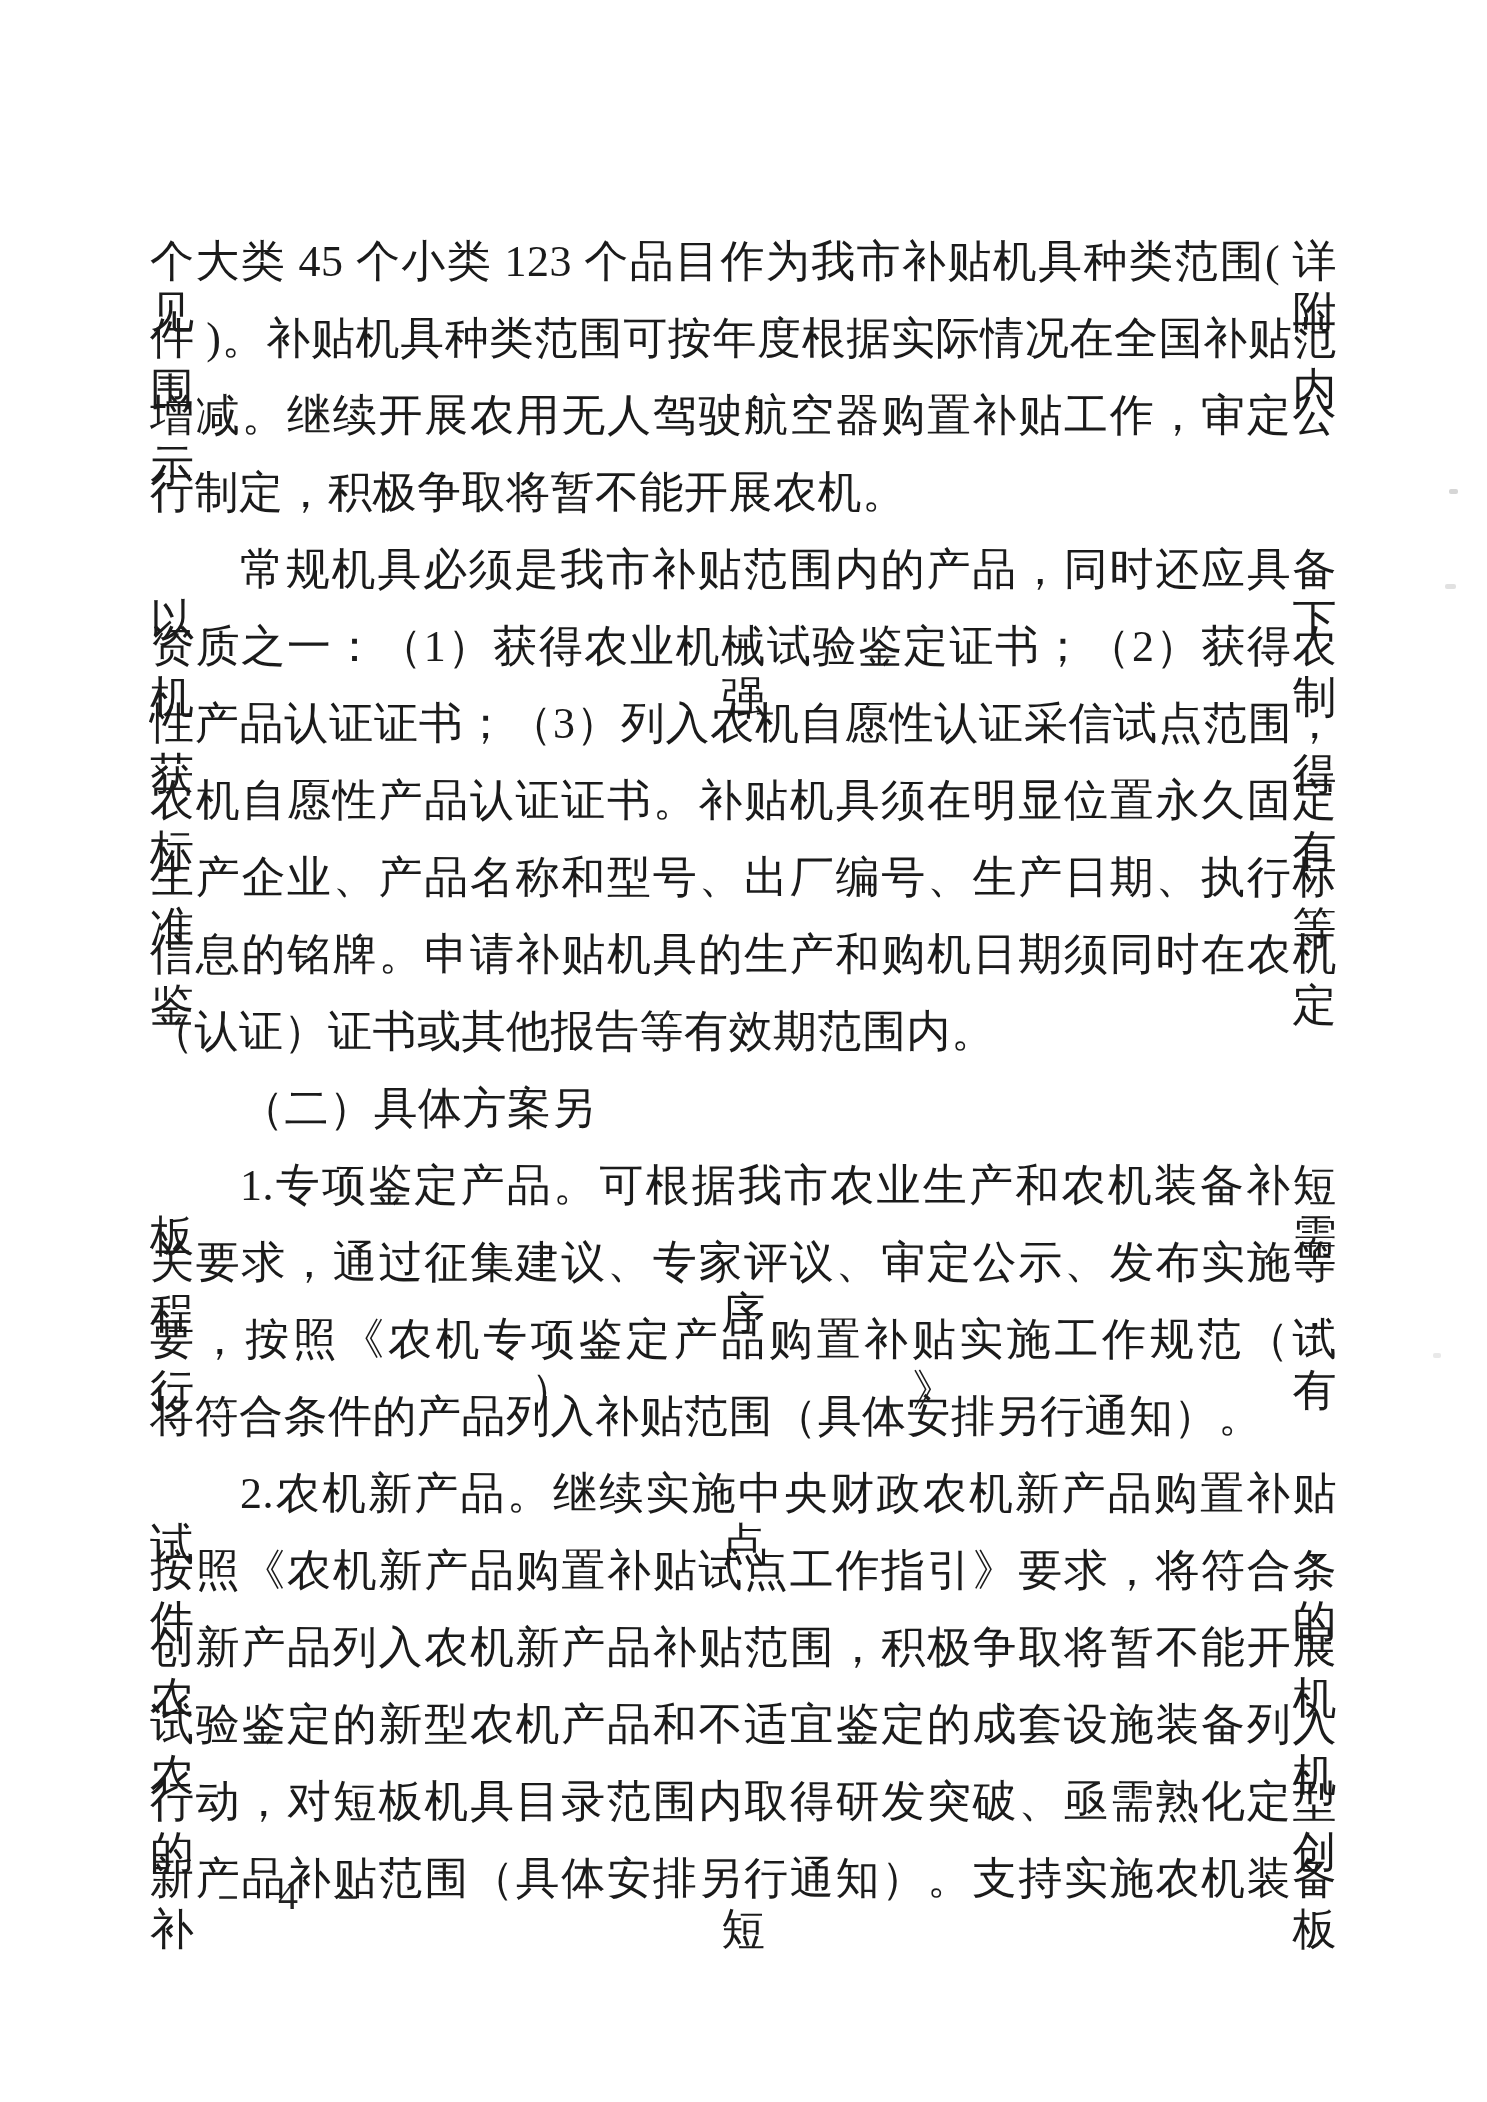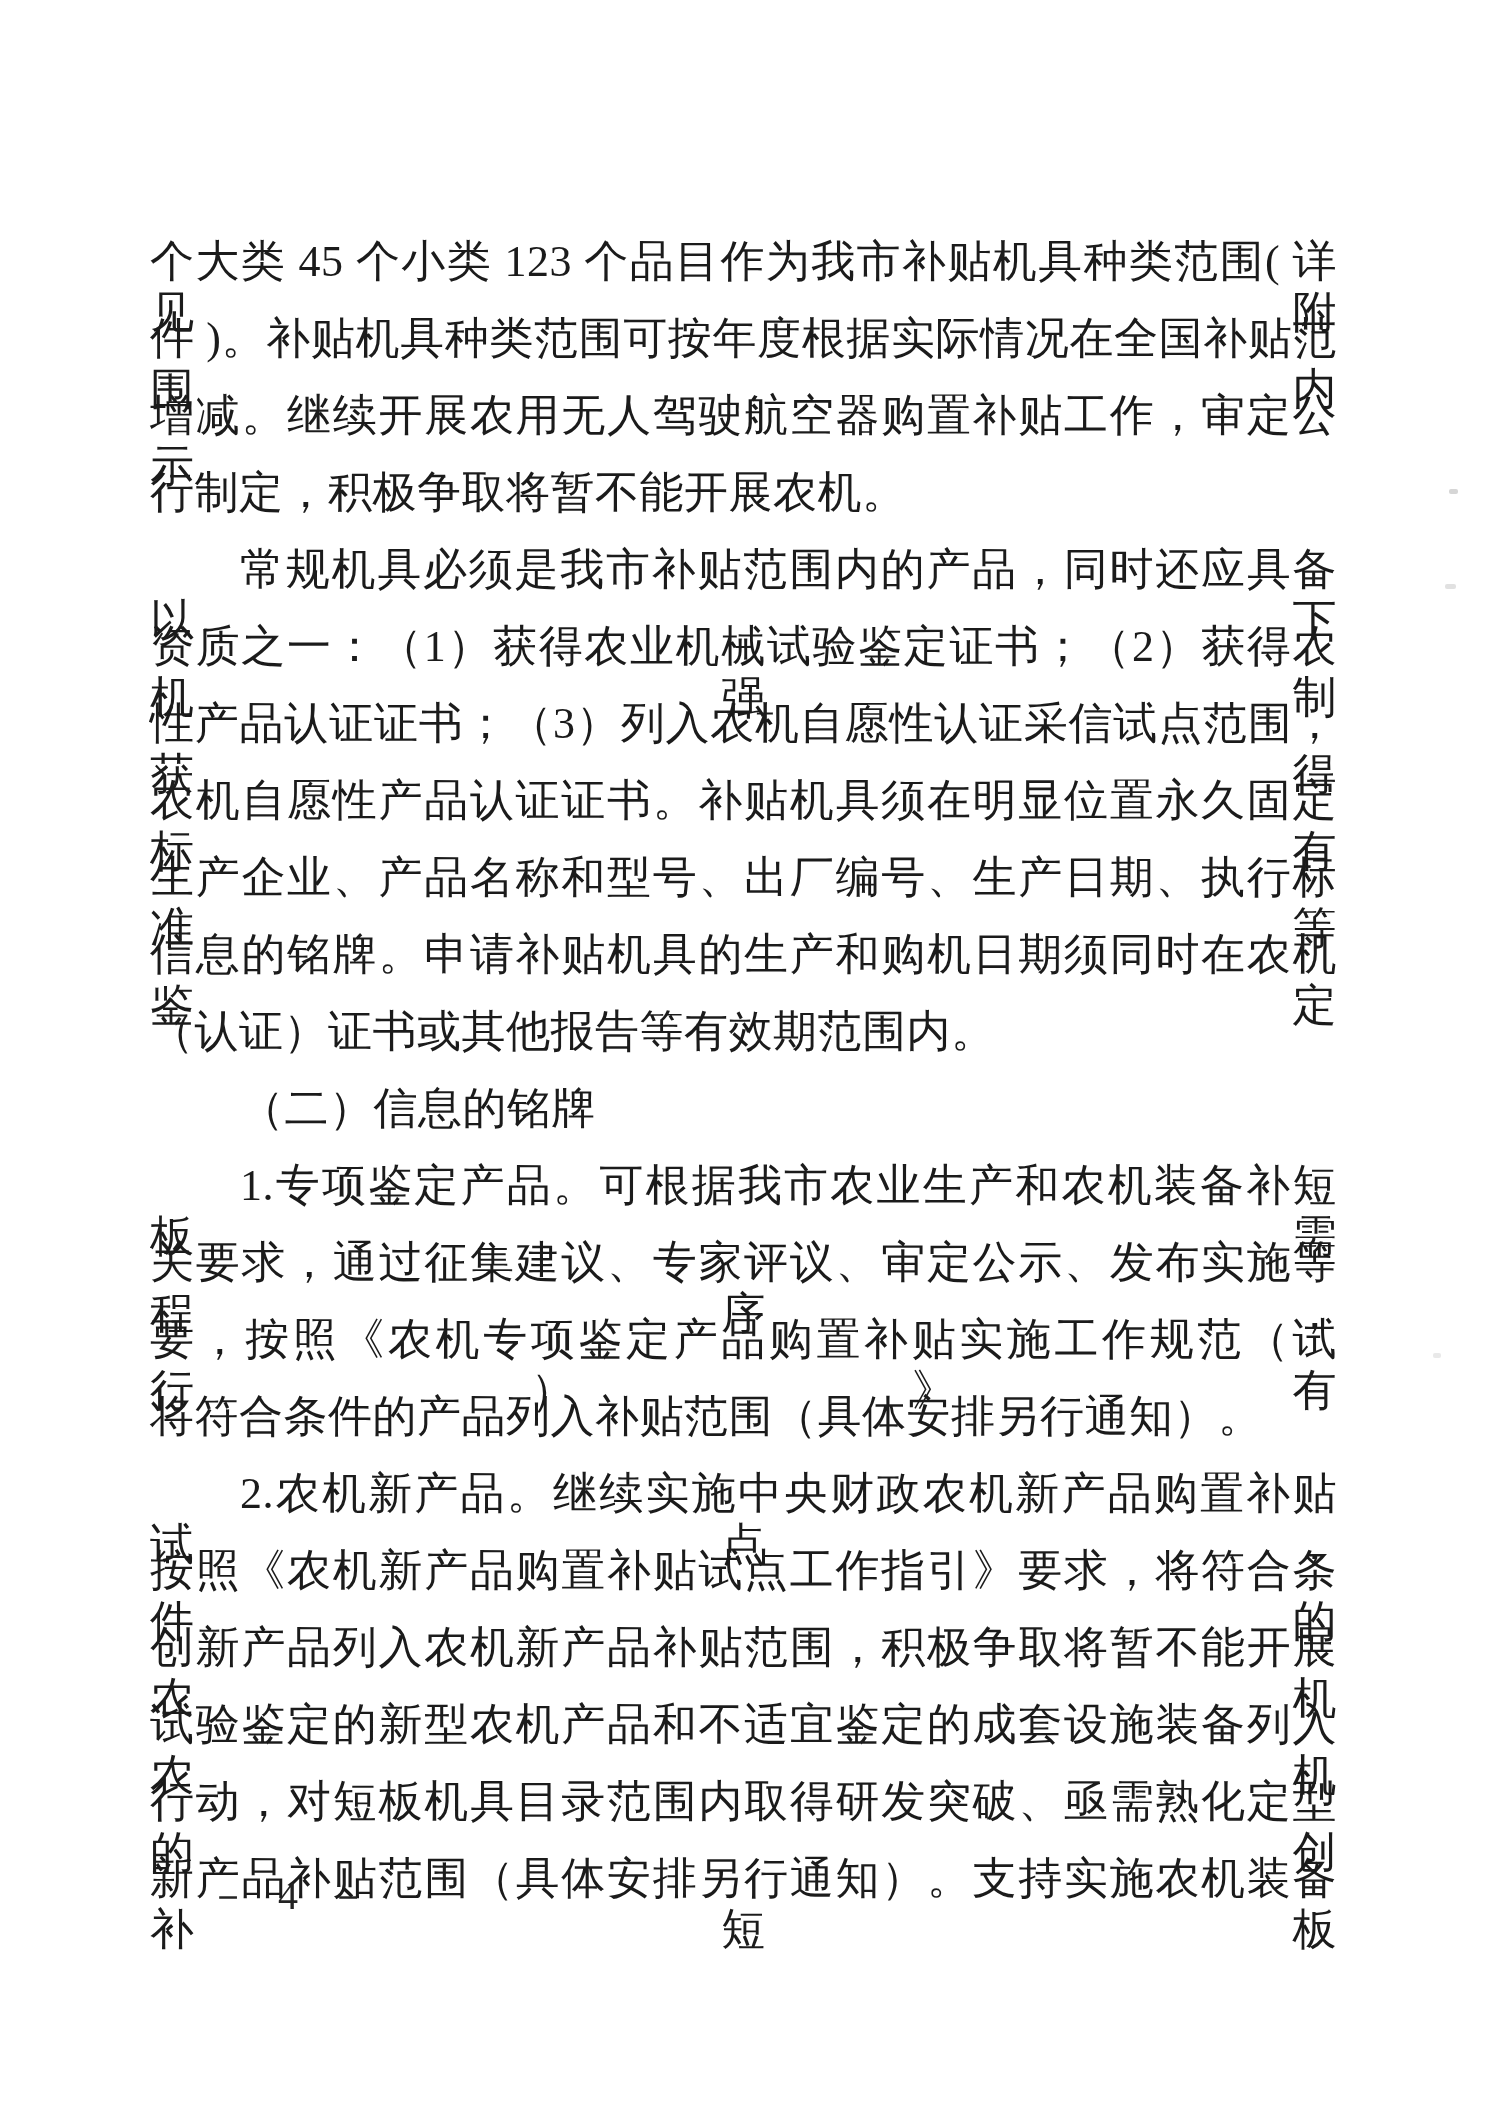--- a/index.html
+++ b/index.html
@@ -68,21 +68,21 @@
     <div class="line justify">件 )。补贴机具种类范围可按年度根据实际情况在全国补贴范围内</div>
     <div class="line justify">增减。继续开展农用无人驾驶航空器购置补贴工作，审定公示</div>
     <div class="line">行制定，积极争取将暂不能开展农机。</div>
     <div class="line justify indent">常规机具必须是我市补贴范围内的产品，同时还应具备以下</div>
     <div class="line justify">资质之一：（1）获得农业机械试验鉴定证书；（2）获得农机强制</div>
     <div class="line justify">性产品认证证书；（3）列入农机自愿性认证采信试点范围，获得</div>
     <div class="line justify">农机自愿性产品认证证书。补贴机具须在明显位置永久固定标有</div>
     <div class="line justify">生产企业、产品名称和型号、出厂编号、生产日期、执行标准等</div>
     <div class="line justify">信息的铭牌。申请补贴机具的生产和购机日期须同时在农机鉴定</div>
     <div class="line">（认证）证书或其他报告等有效期范围内。</div>
-    <div class="line indent">（二）信息的铭牌</div>
+    <div class="line indent">（二）具体方案另</div>
     <div class="line justify indent">1.专项鉴定产品。可根据我市农业生产和农机装备补短板需</div>
     <div class="line justify">关要求，通过征集建议、专家评议、审定公示、发布实施等程序，</div>
     <div class="line justify">要，按照《农机专项鉴定产品购置补贴实施工作规范（试行）》有</div>
     <div class="line">将符合条件的产品列入补贴范围（具体安排另行通知）。</div>
     <div class="line justify indent">2.农机新产品。继续实施中央财政农机新产品购置补贴试点，</div>
     <div class="line justify">按照《农机新产品购置补贴试点工作指引》要求，将符合条件的</div>
     <div class="line justify">创新产品列入农机新产品补贴范围，积极争取将暂不能开展农机</div>
     <div class="line justify">试验鉴定的新型农机产品和不适宜鉴定的成套设施装备列入农机</div>
     <div class="line justify">行动，对短板机具目录范围内取得研发突破、亟需熟化定型的创</div>
     <div class="line justify">新产品补贴范围（具体安排另行通知）。支持实施农机装备补短板</div>

